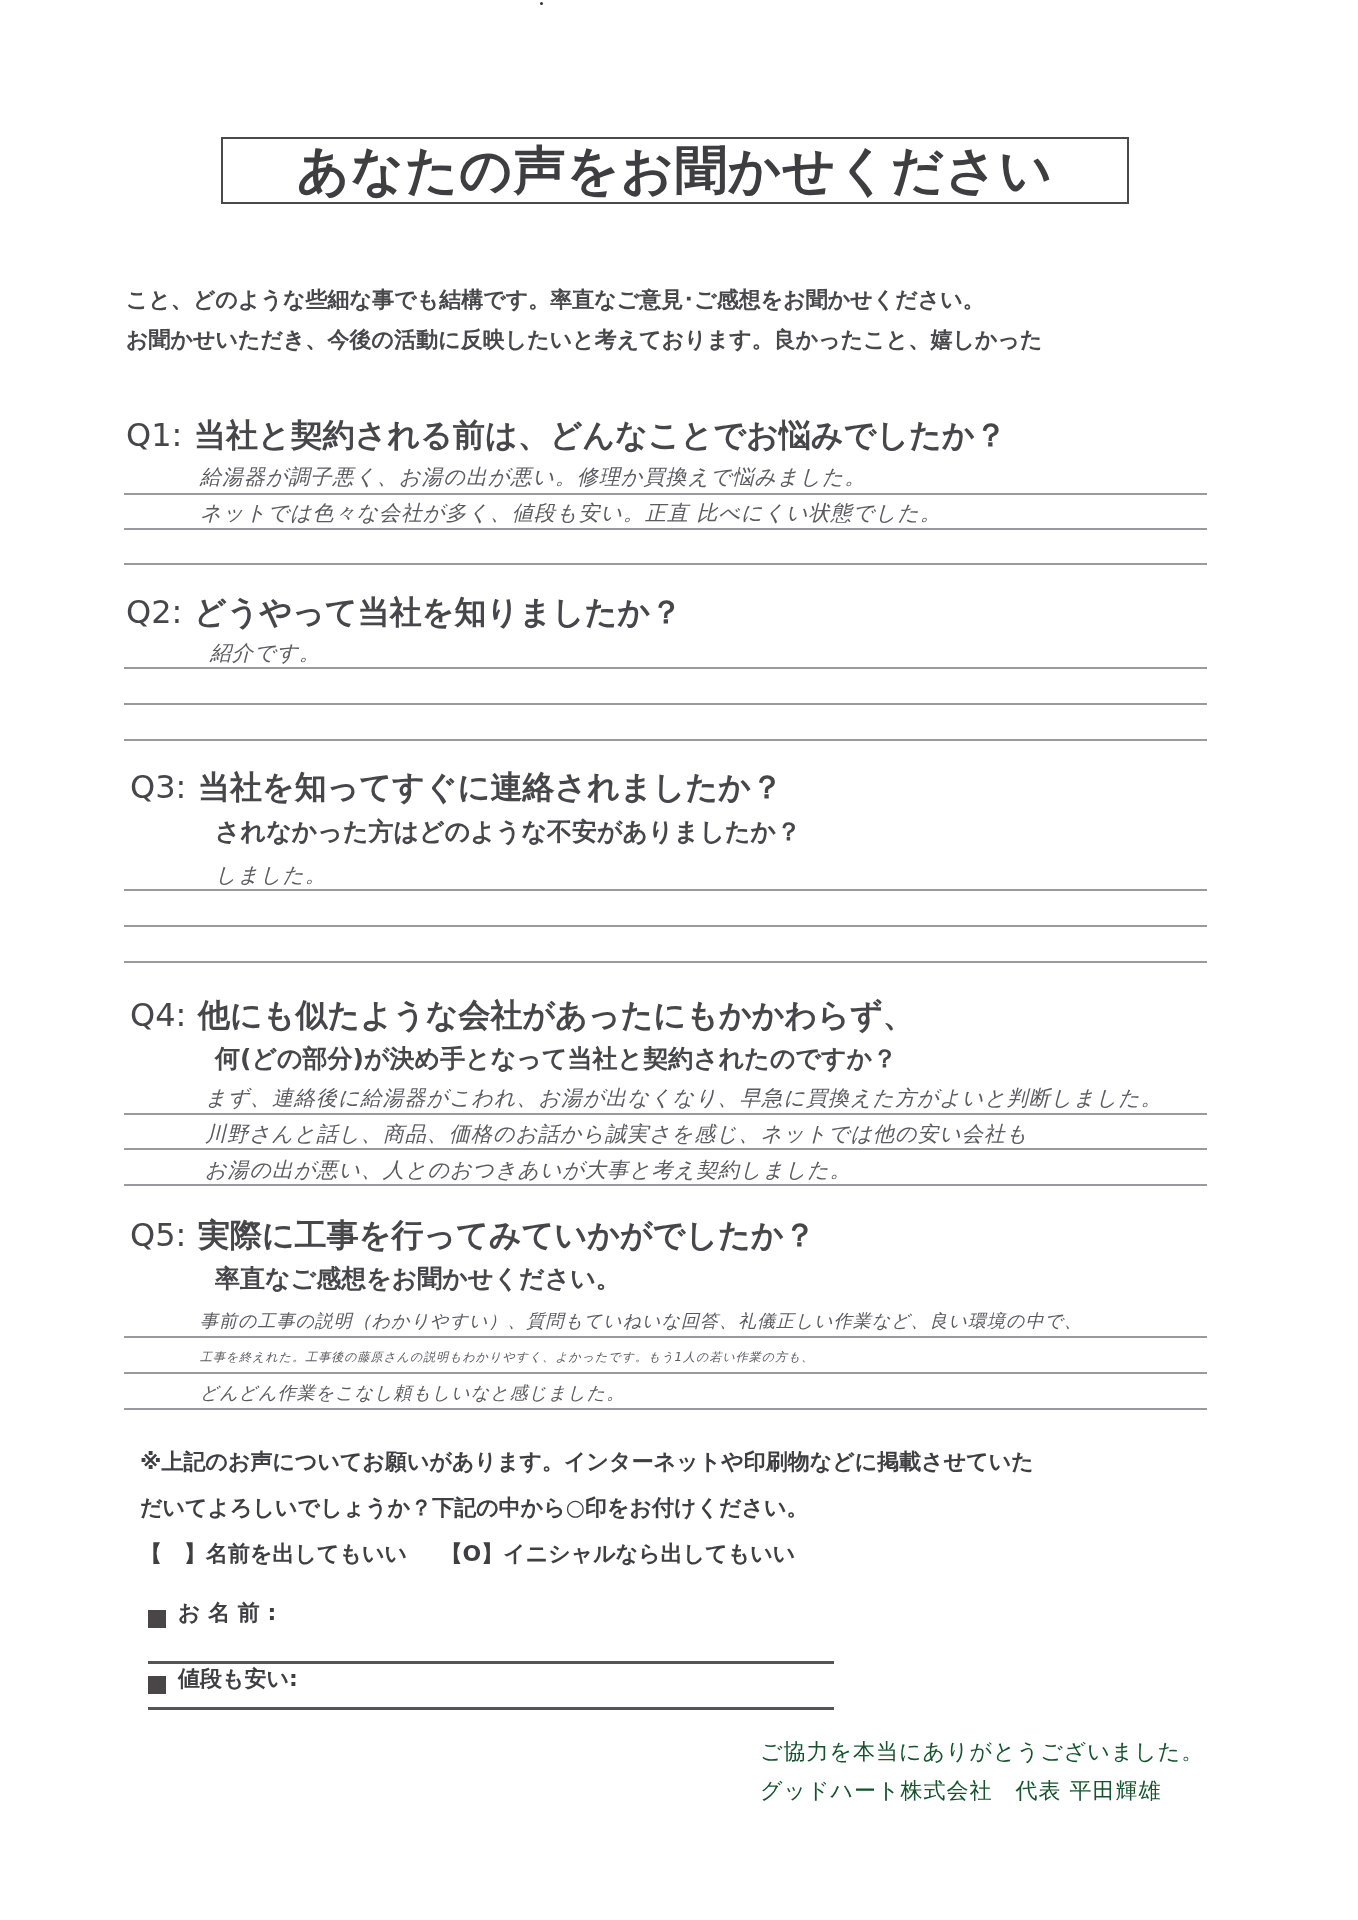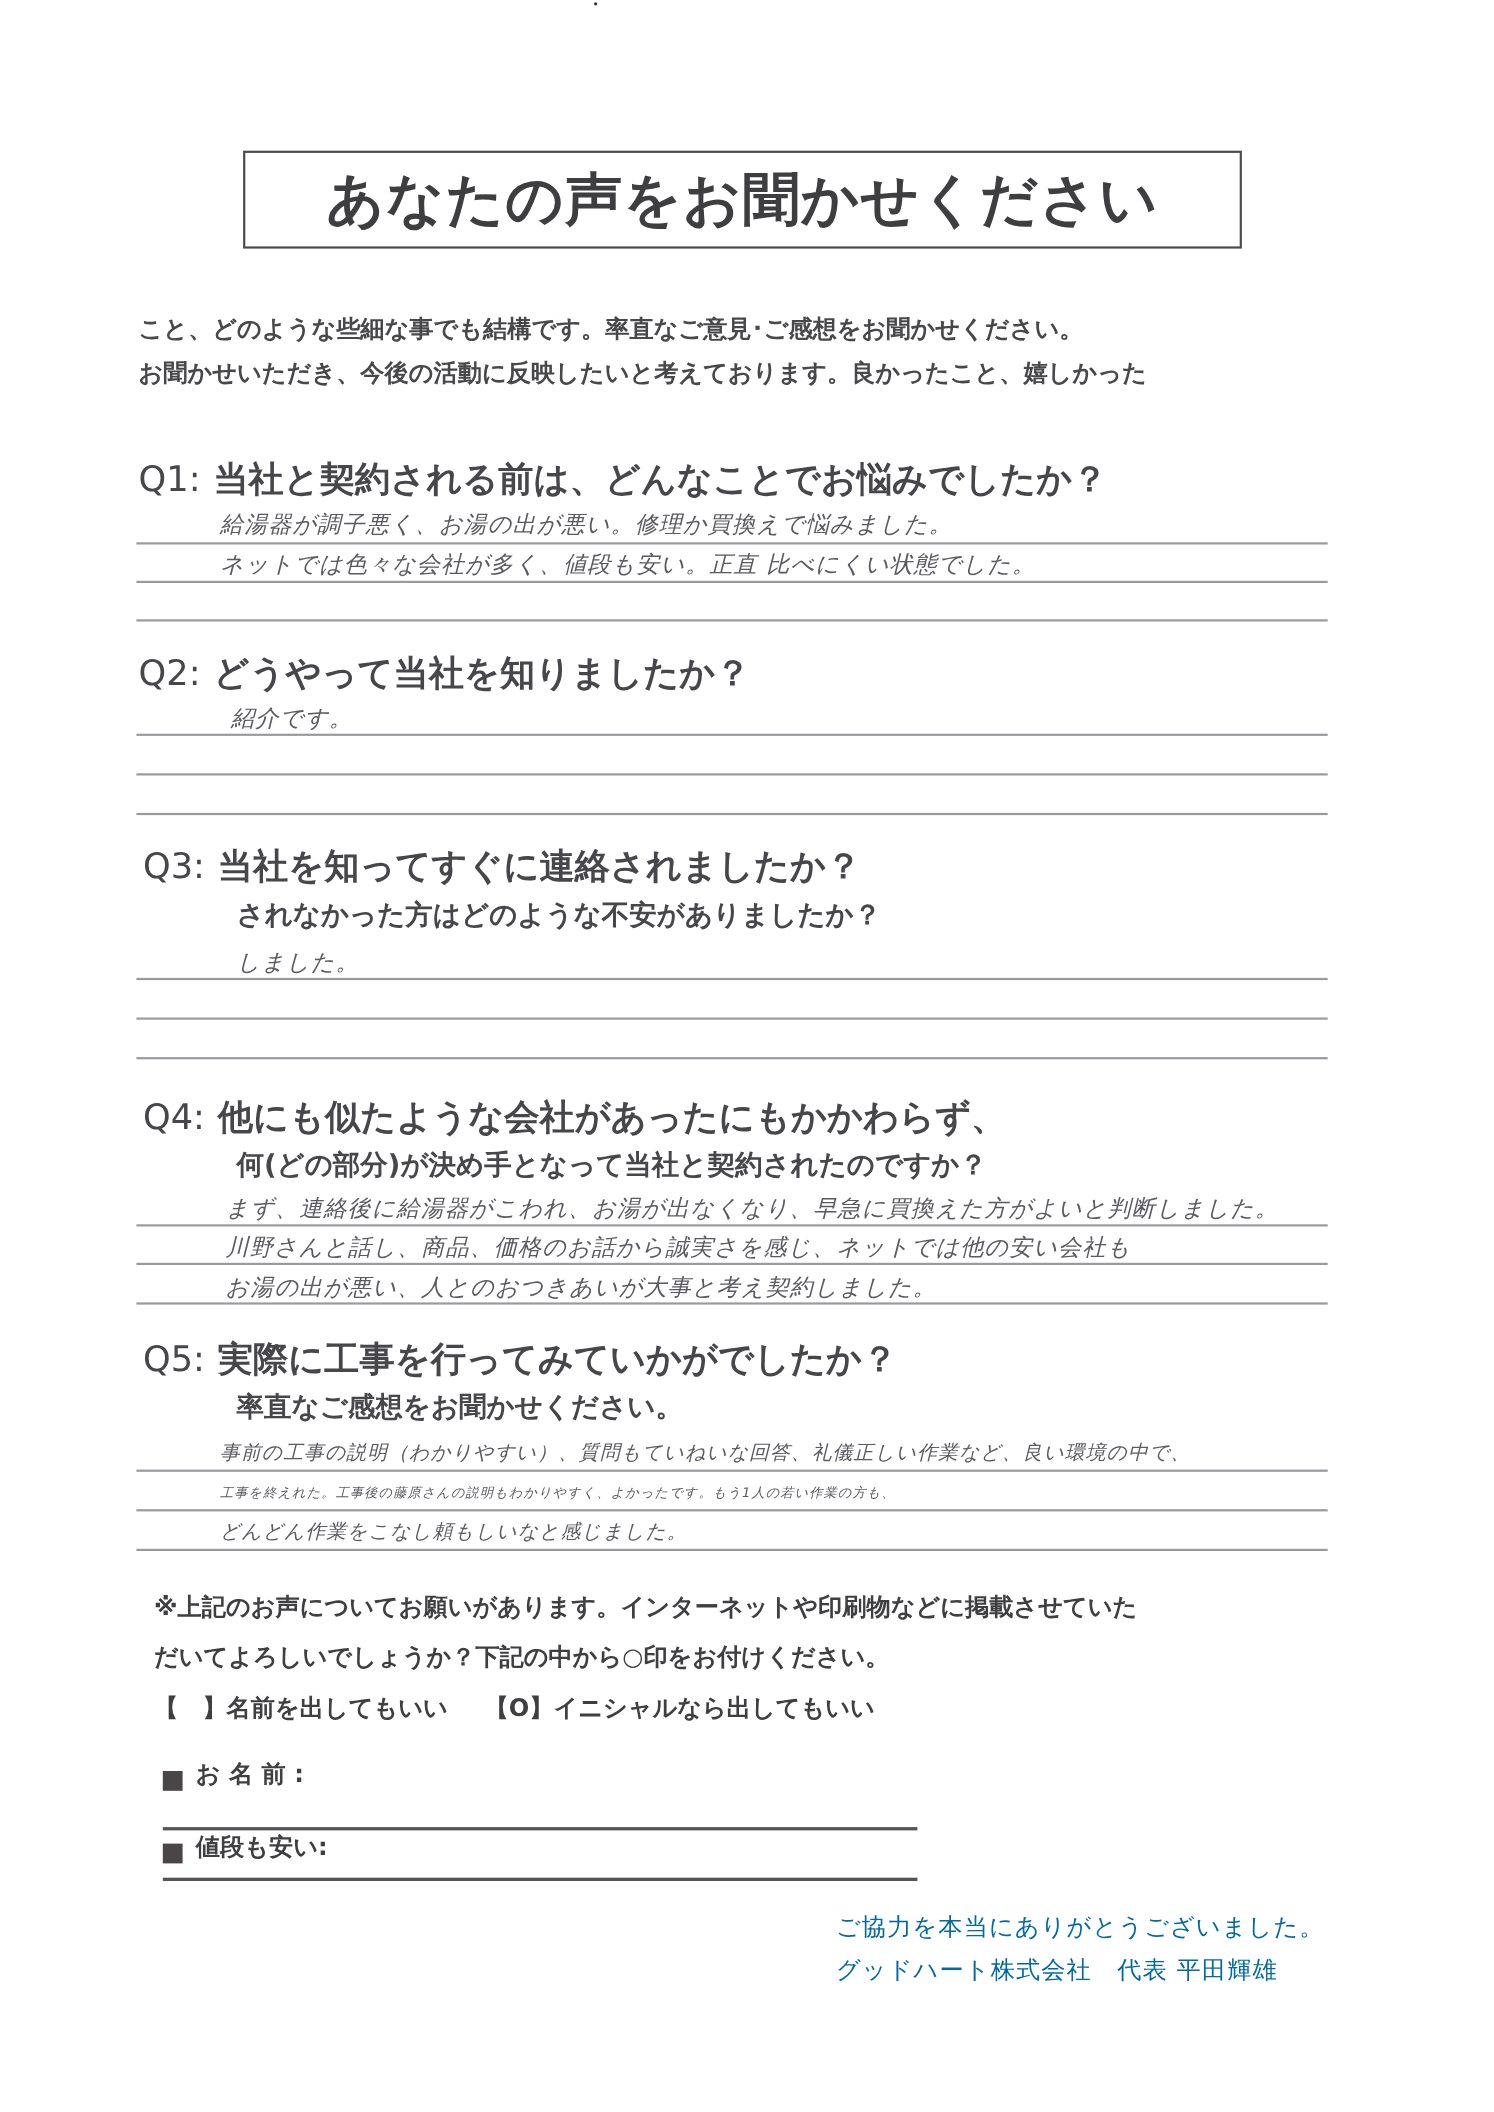--- a/index.html
+++ b/index.html
@@ -1,20 +1,20 @@
 <!DOCTYPE html>
 <html><head>
 <meta charset="utf-8">
 <style>
   html, body { margin: 0; padding: 0; background: #ffffff; }
   body { width: 1358px; height: 1920px; position: relative; overflow: hidden;
          font-family: "DejaVu Sans", "Liberation Sans", sans-serif; color: #3b3b3d; }
   .stray-dot { position: absolute; left: 540px; top: 2px; width: 3px; height: 3px; background: #333; border-radius: 50%; }
 
-  .title-box { position: absolute; left: 221px; top: 137px; width: 908px; height: 89px;
+  .title-box { position: absolute; left: 221px; top: 137px; width: 908px; height: 67px;
                border: 2px solid #4a4a4c; box-sizing: border-box;
                display: flex; align-items: center; justify-content: center; }
   .title-text { font-size: 52px; font-weight: bold; color: #3e3d40; letter-spacing: 1px; white-space: nowrap; }
 
   .intro { position: absolute; left: 126px; top: 280px; width: 1100px; }
   .intro-line { font-size: 22px; font-weight: bold; color: #48474a; height: 40px; line-height: 40px; white-space: nowrap; }
 
   .q-label { position: absolute; font-size: 32px; color: #47464a; white-space: nowrap; line-height: 30px; }
   .q-num { display: inline-block; width: 68px; }
   .q-cont { position: absolute; font-size: 25px; font-weight: bold; color: #47464a; white-space: nowrap; line-height: 30px; }
@@ -24,21 +24,21 @@
 
   .hand { position: absolute; font-family: "DejaVu Sans", sans-serif; font-size: 21px; color: #5a5a60;
           white-space: nowrap; font-style: italic; letter-spacing: 1px; line-height: 26px; }
 
   .note { position: absolute; left: 140px; font-size: 22px; font-weight: bold; color: #3f3e41; white-space: nowrap; line-height: 30px; }
 
   .field-label { position: absolute; left: 148px; font-size: 22px; font-weight: bold; color: #3f3e41; white-space: nowrap; display: flex; align-items: flex-end; }
   .square { display: inline-block; width: 18px; height: 18px; background: #4a4648; margin-right: 12px; }
   .field-line { position: absolute; left: 148px; width: 686px; height: 3px; background: #555459; }
 
-  .footer-line { position: absolute; left: 760px; font-size: 22px; color: #0369a1; white-space: nowrap; letter-spacing: 1px; }
+  .footer-line { position: absolute; left: 760px; font-size: 22px; color: #14532d; white-space: nowrap; letter-spacing: 1px; }
 </style>
 </head>
 <body>
 
 <div class="stray-dot"></div>
 
 <div class="title-box">
   <span class="title-text">あなたの声をお聞かせください</span>
 </div>
 

